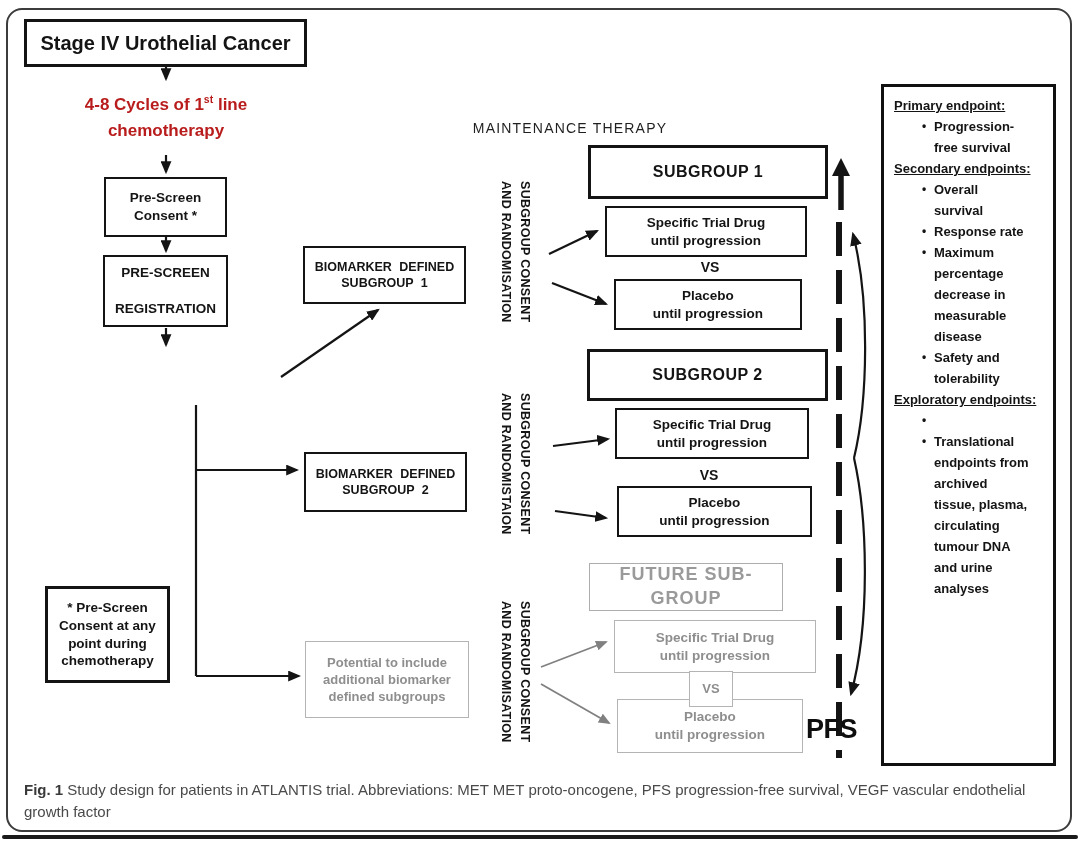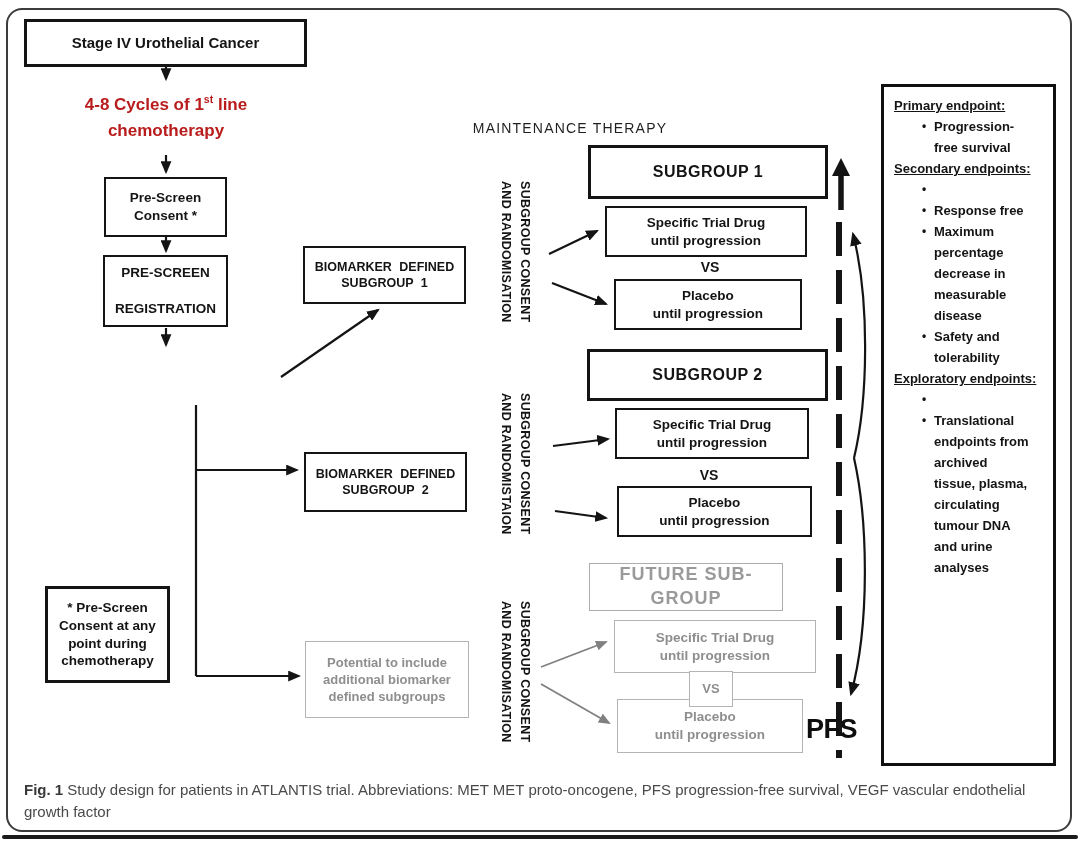--- a/index.html
+++ b/index.html
@@ -5,21 +5,21 @@
   html,body{margin:0;padding:0;background:#ffffff;}
   .stage{position:relative;width:1080px;height:844px;background:#fff;overflow:hidden;
          font-family:"Liberation Sans","DejaVu Sans",sans-serif;}
   .frame{position:absolute;left:6px;top:8px;width:1062px;height:820px;
          border:2px solid #3c3c3c;border-radius:16px;background:#fff;}
   .botbar{position:absolute;left:2px;top:835px;width:1076px;height:4px;background:#1a1a1a;border-radius:2px;}
   svg.overlay{position:absolute;left:0;top:0;z-index:1;pointer-events:none;}
   .box{position:absolute;z-index:2;display:flex;align-items:center;justify-content:center;
        text-align:center;background:#fff;color:#141414;font-weight:700;white-space:pre-line;
        line-height:1.32;box-sizing:border-box;}
-  .b-stage{left:24px;top:19px;width:283px;height:48px;border:3px solid #141414;font-size:15px;}
+  .b-stage{left:24px;top:19px;width:283px;height:48px;border:3px solid #141414;font-size:20px;}
   .t-cycles{position:absolute;left:46px;top:92px;width:240px;z-index:2;text-align:center;
             font-size:17px;font-weight:700;color:#b91c1c;line-height:1.55;}
   .t-cycles sup{font-size:10.5px;vertical-align:super;line-height:0;}
   .b-consent{left:104px;top:177px;width:123px;height:60px;border:2.6px solid #141414;font-size:13.5px;}
   .b-reg{left:103px;top:255px;width:125px;height:72px;border:2.6px solid #141414;font-size:13.5px;line-height:1.33;}
   .b-central{left:53px;top:349px;width:226px;height:55px;border:2.6px solid #141414;font-size:13.5px;word-spacing:2px;}
   .b-bm1{left:303px;top:246px;width:163px;height:58px;border:2.4px solid #141414;font-size:12.5px;word-spacing:4px;}
   .b-bm2{left:304px;top:452px;width:163px;height:60px;border:2.4px solid #141414;font-size:12.5px;word-spacing:4px;}
   .b-note{left:45px;top:586px;width:125px;height:97px;border:3.5px solid #141414;font-size:13.5px;}
   .b-potential{left:305px;top:641px;width:164px;height:77px;border:1.6px solid #b4b4b4;
@@ -160,24 +160,25 @@
 
   <div class="ep-panel">
     <div class="ep-head">Primary endpoint:</div>
     <div class="ep-item">
         <span class="ep-bullet">•</span>
         <span class="ep-text">Progression-free survival</span>
       </div>
     <div class="ep-head">Secondary endpoints:</div>
     <div class="ep-item">
         <span class="ep-bullet">•</span>
+        <span class="ep-text">Overall survival</span>
       </div>
     <div class="ep-item">
         <span class="ep-bullet">•</span>
-        <span class="ep-text">Response free</span>
+        <span class="ep-text">Response rate</span>
       </div>
     <div class="ep-item">
         <span class="ep-bullet">•</span>
         <span class="ep-text">Maximum percentage decrease in measurable disease</span>
       </div>
     <div class="ep-item">
         <span class="ep-bullet">•</span>
         <span class="ep-text">Safety and tolerability</span>
       </div>
     <div class="ep-head">Exploratory endpoints:</div>

